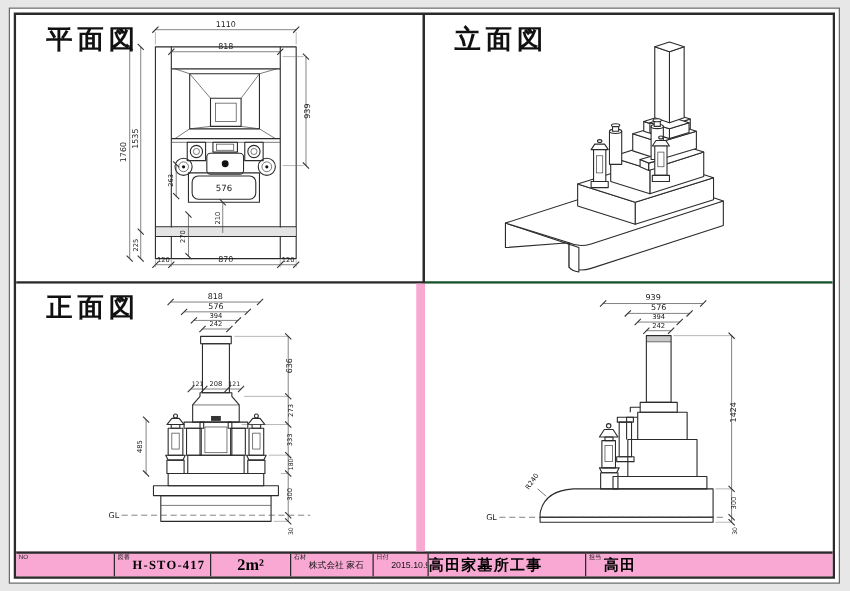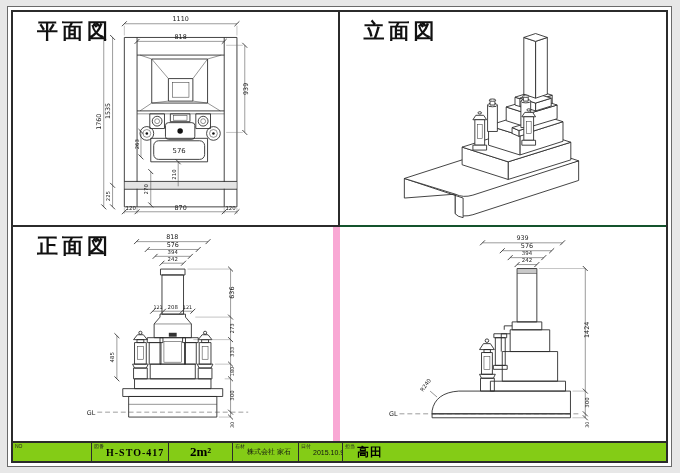--- a/index.html
+++ b/index.html
@@ -23,21 +23,21 @@
   .panel svg{position:absolute;left:0;top:0;width:100%;height:100%;}
   svg text{font-family:"DejaVu Sans",sans-serif;fill:#1a1a1a;}
   .d7{font-size:7px;} .d6{font-size:6.5px;} .d5{font-size:5.5px;} .d4{font-size:5px;}
   .s{fill:none;stroke:#2b2b2b;stroke-width:0.9;stroke-linejoin:round;}
   .sw{fill:#fff;stroke:#2b2b2b;stroke-width:0.9;stroke-linejoin:round;}
   .thin{fill:none;stroke:#3a3a3a;stroke-width:0.55;}
   .dim{fill:none;stroke:#474747;stroke-width:0.55;}
   .ext{fill:none;stroke:#6a6a6a;stroke-width:0.4;}
   
   .tblock{height:18px;border-top:2px solid #2b2b2b;display:flex;align-items:stretch;
-          font-size:11px;background:#84cc16;}
+          font-size:11px;background:#f9a8d4;}
   .tcell{display:flex;align-items:center;border-left:1px solid #2b2b2b;
          box-sizing:border-box;overflow:hidden;white-space:nowrap;}
   .tcell:first-child{border-left:none;}
   .tlabel{font-size:5px;color:#222;align-self:flex-start;margin:1px 2px 0 2px;line-height:1;}
   .tv-cjk{font-weight:bold;font-size:12px;color:#000;letter-spacing:1px;}
   .tv-code{font-family:"Liberation Serif",serif;font-weight:bold;font-size:10px;letter-spacing:1px;color:#000;}
   .tv-area{font-family:"Liberation Serif",serif;font-weight:bold;font-size:13px;color:#000;margin:0 auto;text-align:center;}
   .tv-small{font-size:7px;color:#111;}
   .c1{width:78px;} .c2{width:77px;} .c3{width:136px;} .c4{width:64px;justify-content:center;}
   .c5{width:66px;} .c6{width:44px;} .c7{width:126px;} .c8{flex:1;}
@@ -363,19 +363,22 @@
       <span class="tv-area">2m²</span>
     </div>
     <div class="tcell c5">
       <span class="tlabel">石材</span>
       <span class="tv-small">株式会社 家石</span>
     </div>
     <div class="tcell c6">
       <span class="tlabel">日付</span>
       <span class="tv-small">2015.10.9</span>
     </div>
+    <div class="tcell c7">
+      <span class="tv-cjk">高田家墓所工事</span>
+    </div>
     <div class="tcell c8">
       <span class="tlabel">担当</span>
       <span class="tv-cjk">高田</span>
     </div>
   </div>
  </div>
 </div>
 
 </body></html>

